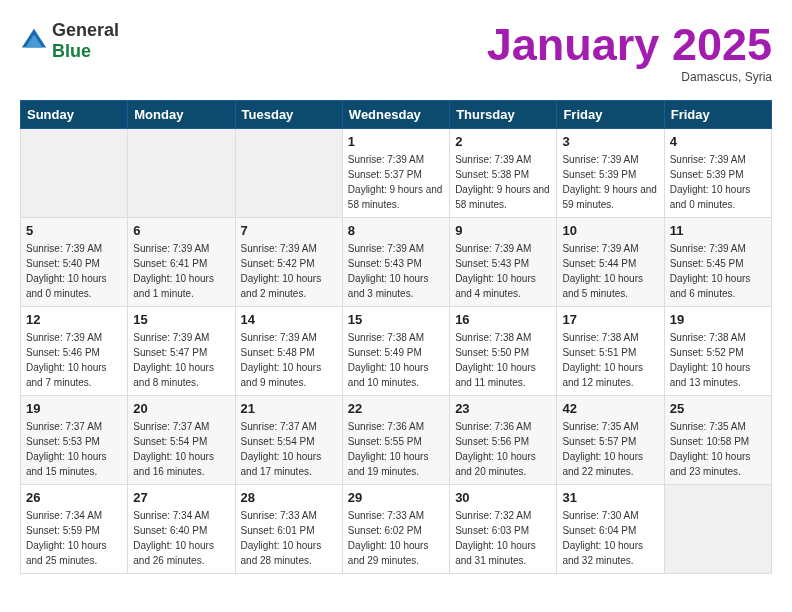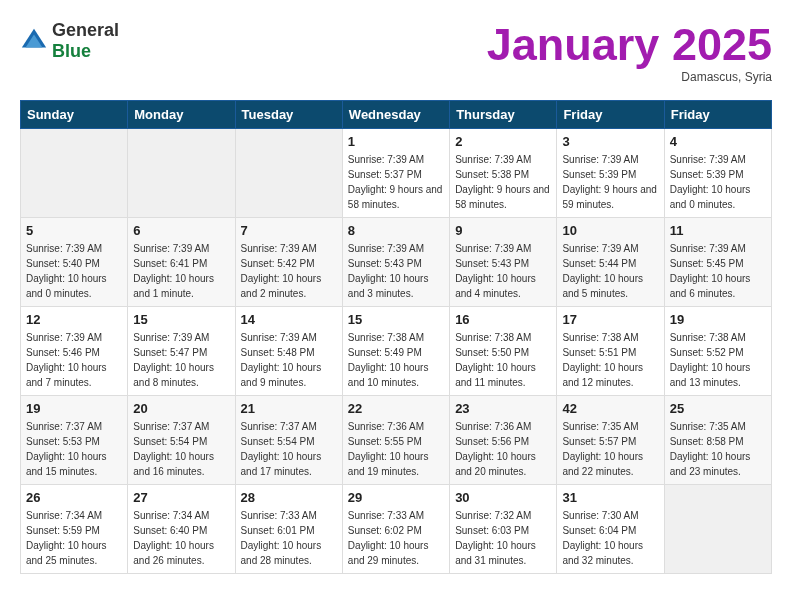--- a/index.html
+++ b/index.html
@@ -298,21 +298,21 @@
         <td>
           <span class="day-num">42</span>
           <div class="day-info">Sunrise: 7:35 AM
 Sunset: 5:57 PM
 Daylight: 10 hours
 and 22 minutes.</div>
         </td>
         <td>
           <span class="day-num">25</span>
           <div class="day-info">Sunrise: 7:35 AM
-Sunset: 8:58 PM
+Sunset: 10:58 PM
 Daylight: 10 hours
 and 23 minutes.</div>
         </td>
       </tr>
       <tr>
         <td>
           <span class="day-num">26</span>
           <div class="day-info">Sunrise: 7:34 AM
 Sunset: 5:59 PM
 Daylight: 10 hours

